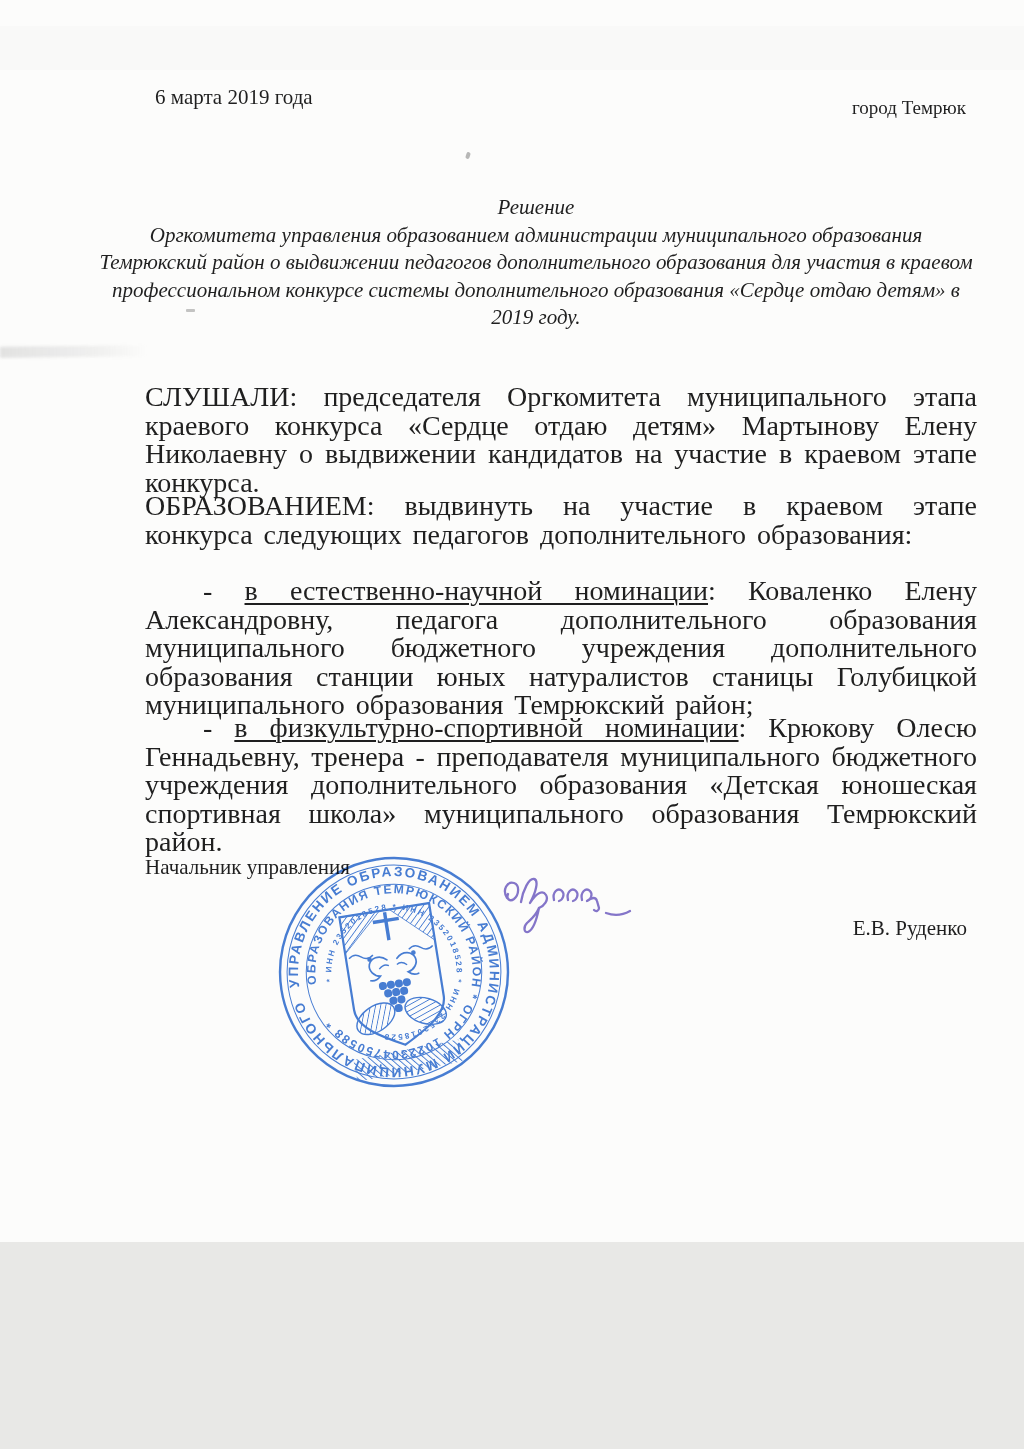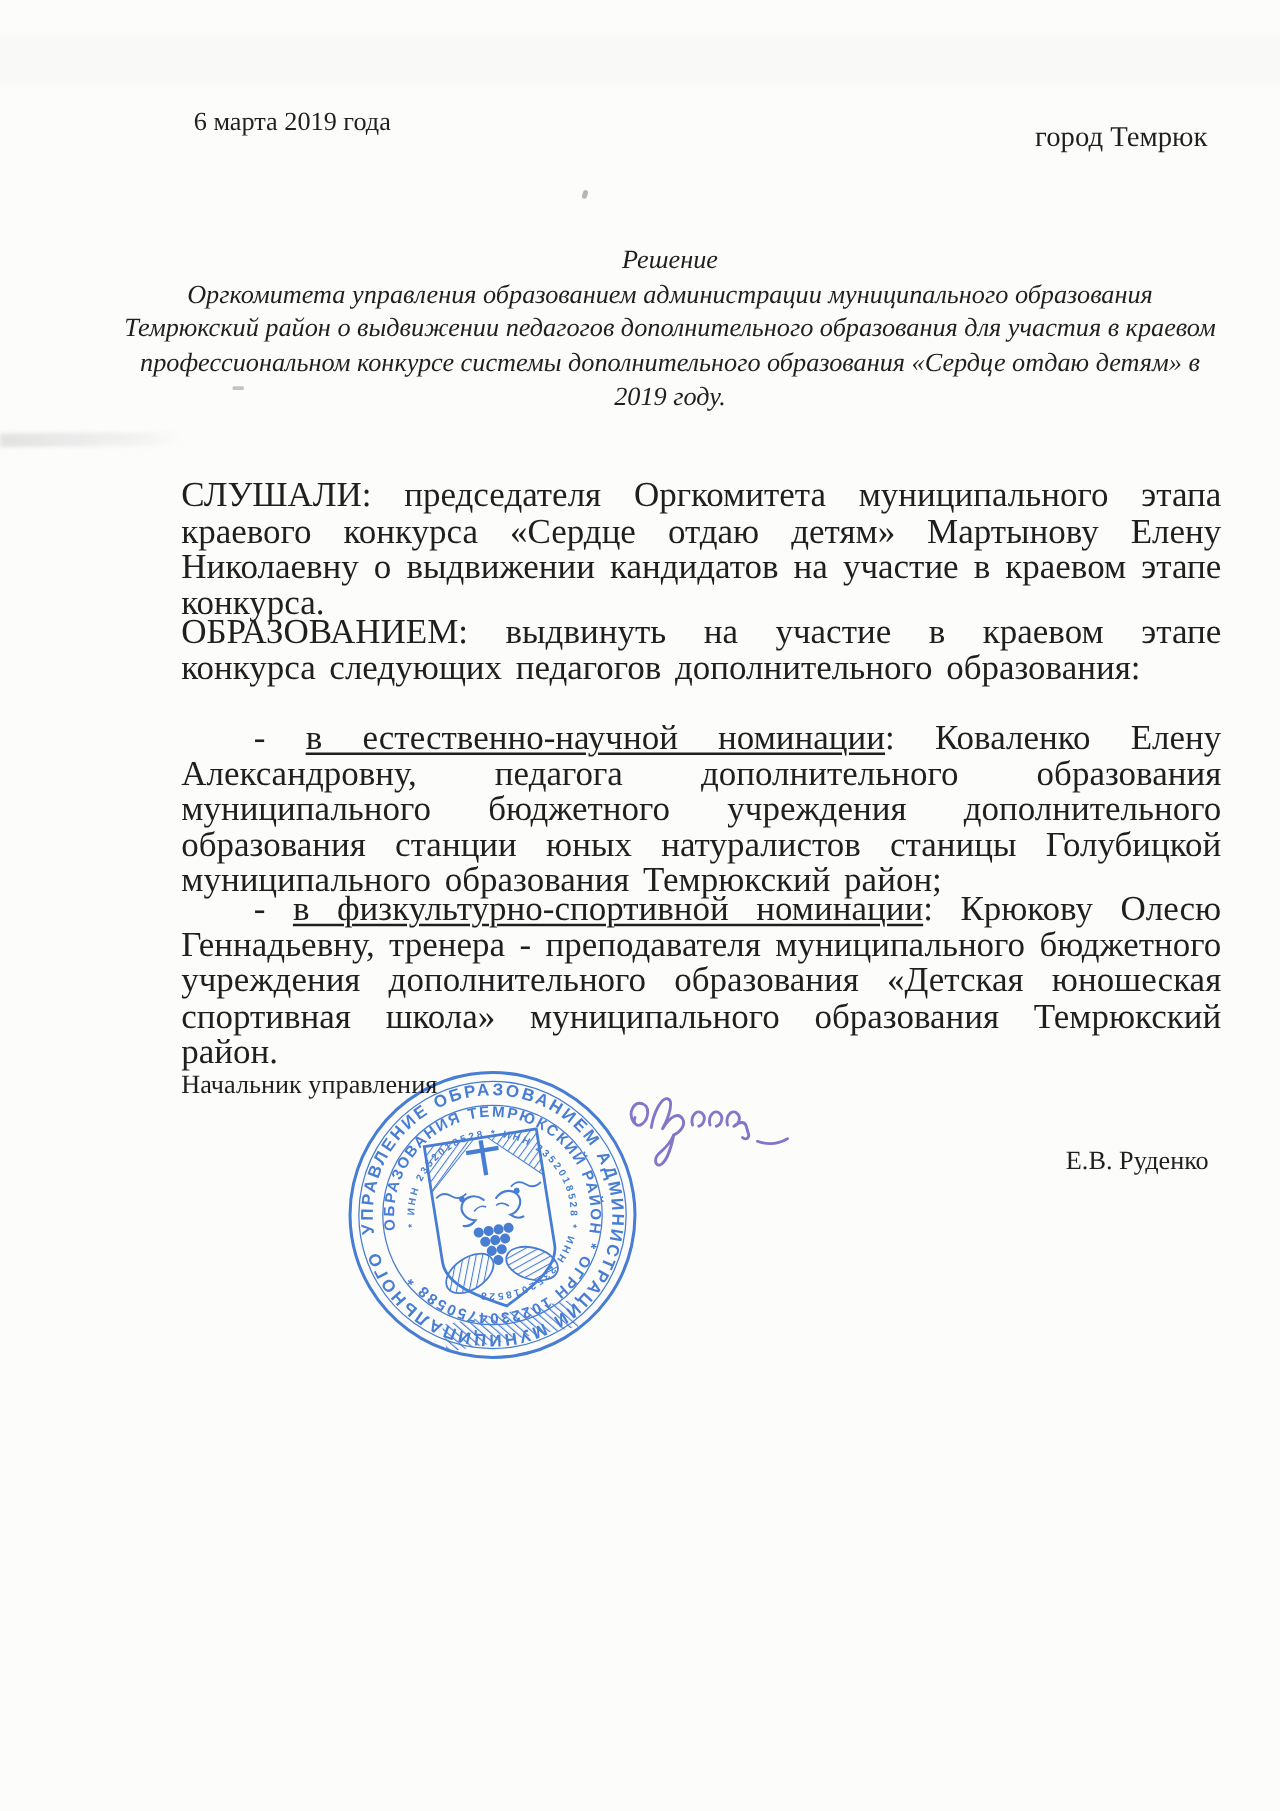--- a/index.html
+++ b/index.html
@@ -1,31 +1,31 @@
 <!DOCTYPE html>
 <html><head>
 <meta charset="utf-8">
 <style>
   html,body{margin:0;padding:0;background:#e8e8e6;}
   .page{
-    position:relative;width:1024px;height:1449px;margin:0 auto;
+    position:relative;width:1024px;height:1242px;margin:0 auto;
     background:#fcfcfb;overflow:hidden;
     font-family:"Liberation Serif", serif;color:#1f1f1f;
   }
   .scan-band{position:absolute;left:0;top:26px;width:100%;height:44px;
     background:rgba(100,100,100,0.02);}
   .smudge{position:absolute;left:0;top:346px;width:148px;height:11px;
     background:linear-gradient(90deg, rgba(130,130,130,.22), rgba(150,150,150,.10) 70%, rgba(150,150,150,0));
     filter:blur(1.5px);transform:rotate(-.6deg);}
   .speck1{position:absolute;left:466px;top:152px;width:4px;height:7px;
     background:#7d7d7d;opacity:.55;transform:rotate(18deg);border-radius:2px;}
   .speck2{position:absolute;left:186px;top:309px;width:9px;height:3px;
     background:#8a8a8a;opacity:.5;border-radius:1px;}
   .date{position:absolute;left:155px;top:85px;font-size:21px;}
-  .city{position:absolute;right:58px;top:97px;font-size:23px;}
+  .city{position:absolute;right:58px;top:97px;font-size:19px;}
   .title{position:absolute;left:96px;top:194px;width:880px;text-align:center;
     font-size:21px;line-height:27.6px;font-style:italic;}
   .para{position:absolute;left:145px;width:832px;font-size:28px;line-height:28.5px;
     text-align:justify;word-spacing:.14em;}
   .p-heard{top:355px;}
   .p-resolved{top:464px;}
   .p-item1{top:549px;text-indent:58px;}
   .p-item2{top:686px;text-indent:58px;}
   .para u{text-underline-offset:3px;text-decoration-thickness:1.5px;}
   .sig-role{position:absolute;left:145px;top:852px;font-size:21px;line-height:31px;}

